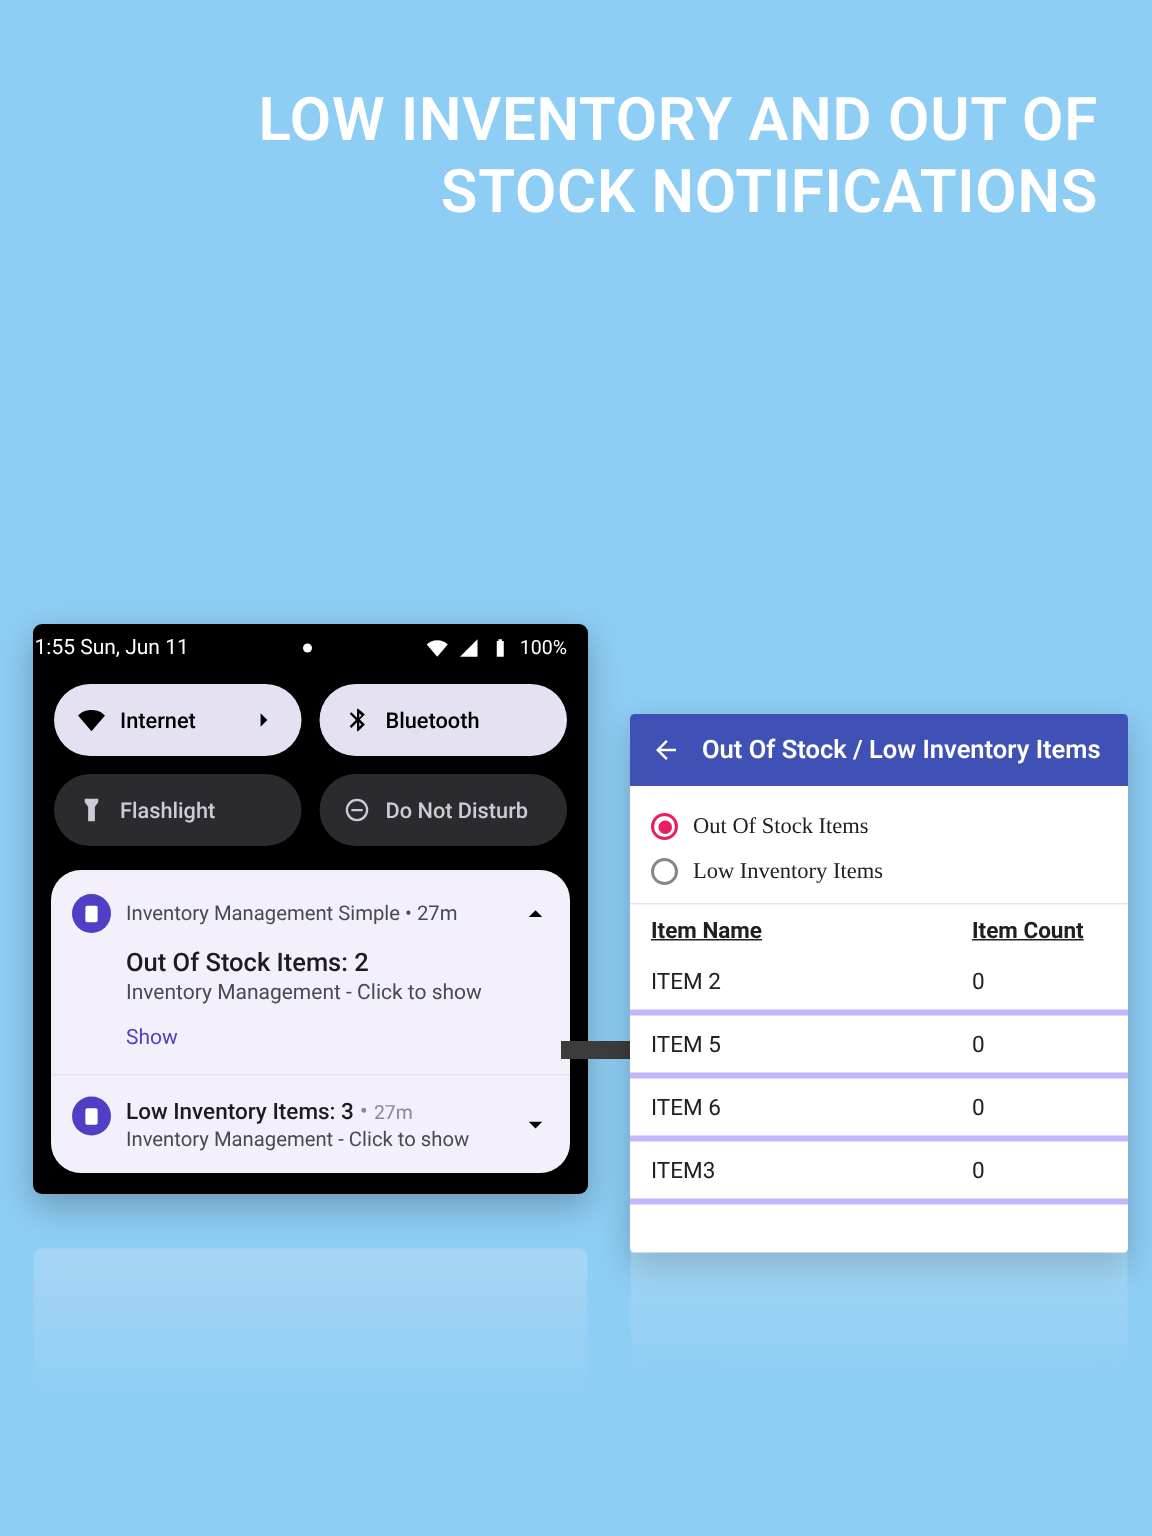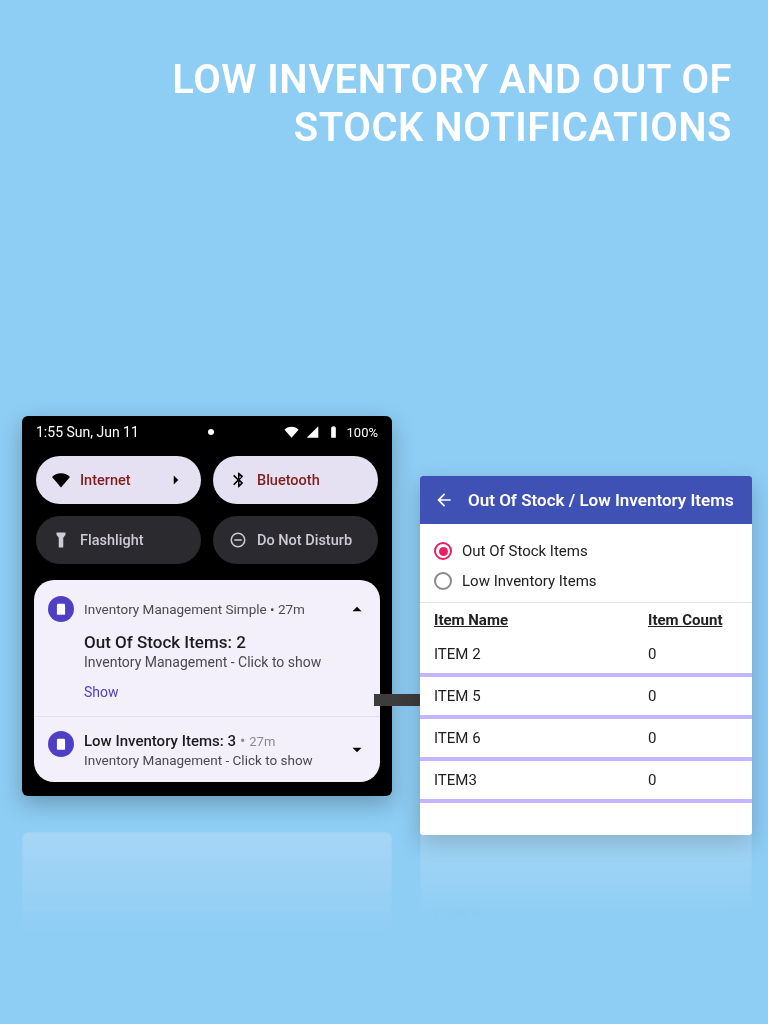--- a/index.html
+++ b/index.html
@@ -31,42 +31,42 @@
     background: #000;
     border-radius: 6px;
     box-shadow: 0 8px 22px rgba(0,0,0,.25);
     overflow: hidden;
   }
   .statusbar {
     color:#fff;
     display:flex;
     justify-content:space-between;
     align-items:center;
-    padding: 8px 14px 16px 14px;
+    padding: 8px 14px 16px 1px;
     font-size:14px;
   }
   .statusbar .right-icons { display:flex; gap:6px; align-items:center; }
   .right-icons svg { width:15px; height:14px; fill:#fff; }
 
   .qs-grid {
     display:grid;
     grid-template-columns:1fr 1fr;
     gap:12px;
     padding: 0 14px 16px 14px;
   }
   .qs-pill {
     border-radius: 26px;
     height:48px;
     display:flex;
     align-items:center;
     gap:10px;
     padding: 0 16px;
     font-size:14.5px;
     font-weight:500;
-    color:#7f1d1d;
+    color:#000000;
   }
   .qs-on  { background:#e6e1f2; }
   .qs-off { background:#2b2a2f; color:#cfcbd6; }
   .qs-pill .chev { margin-left:auto; }
   .qs-ic { width:18px; height:18px; }
 
   .notif-card {
     background:#f4f0fb;
     border-radius:20px;
     margin: 0 12px;
@@ -157,21 +157,21 @@
     gap:14px;
     padding:14px 14px;
     font-size:17px;
     font-weight:600;
     text-align:right;
   }
   .app-bar svg{width:20px;height:20px;fill:#fff;}
   .radio-block{padding:12px 14px 6px 14px;}
   .radio-row{
     display:flex;align-items:center;gap:10px;
-    padding:6px 0; font-size:15px;
+    padding:6px 0; font-size:15px;font-family:Liberation Serif, serif;
   }
   .radio{
     width:18px;height:18px;border-radius:50%;
     border:2px solid #888;
     display:flex;align-items:center;justify-content:center;
     flex:0 0 18px;
   }
   .radio.sel{border-color:#e91e63;}
   .radio.sel::after{content:"";width:9px;height:9px;border-radius:50%;background:#e91e63;}
   .tbl-head{

